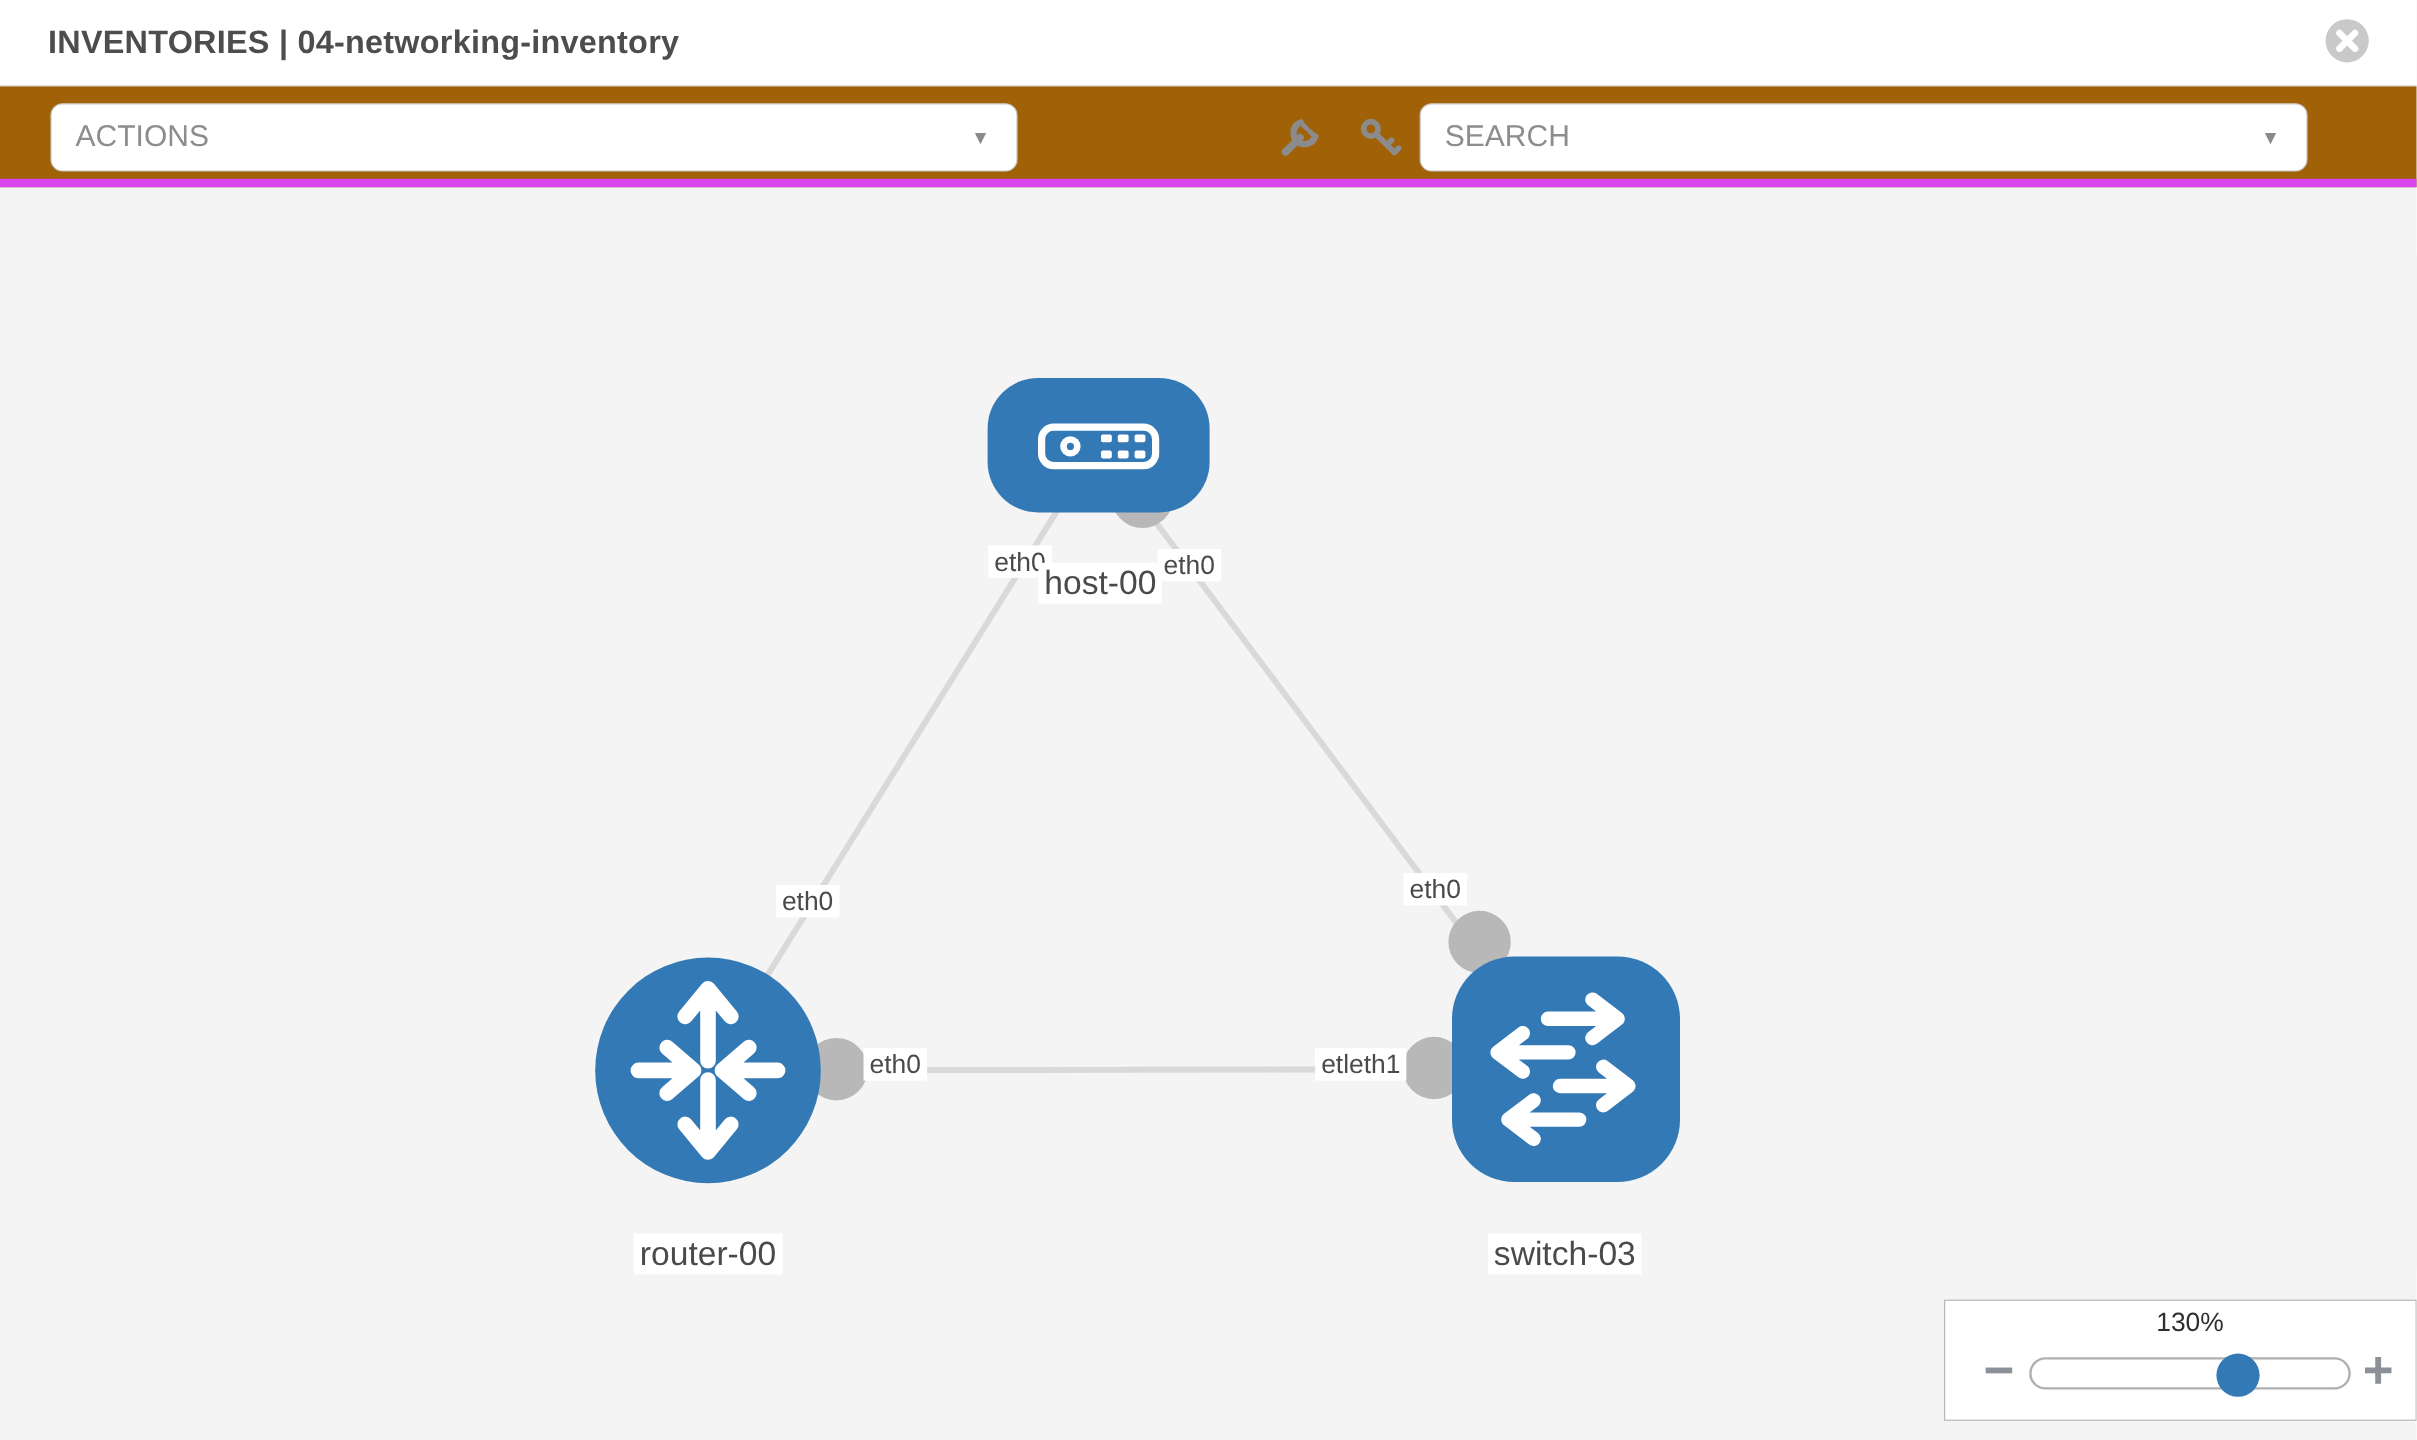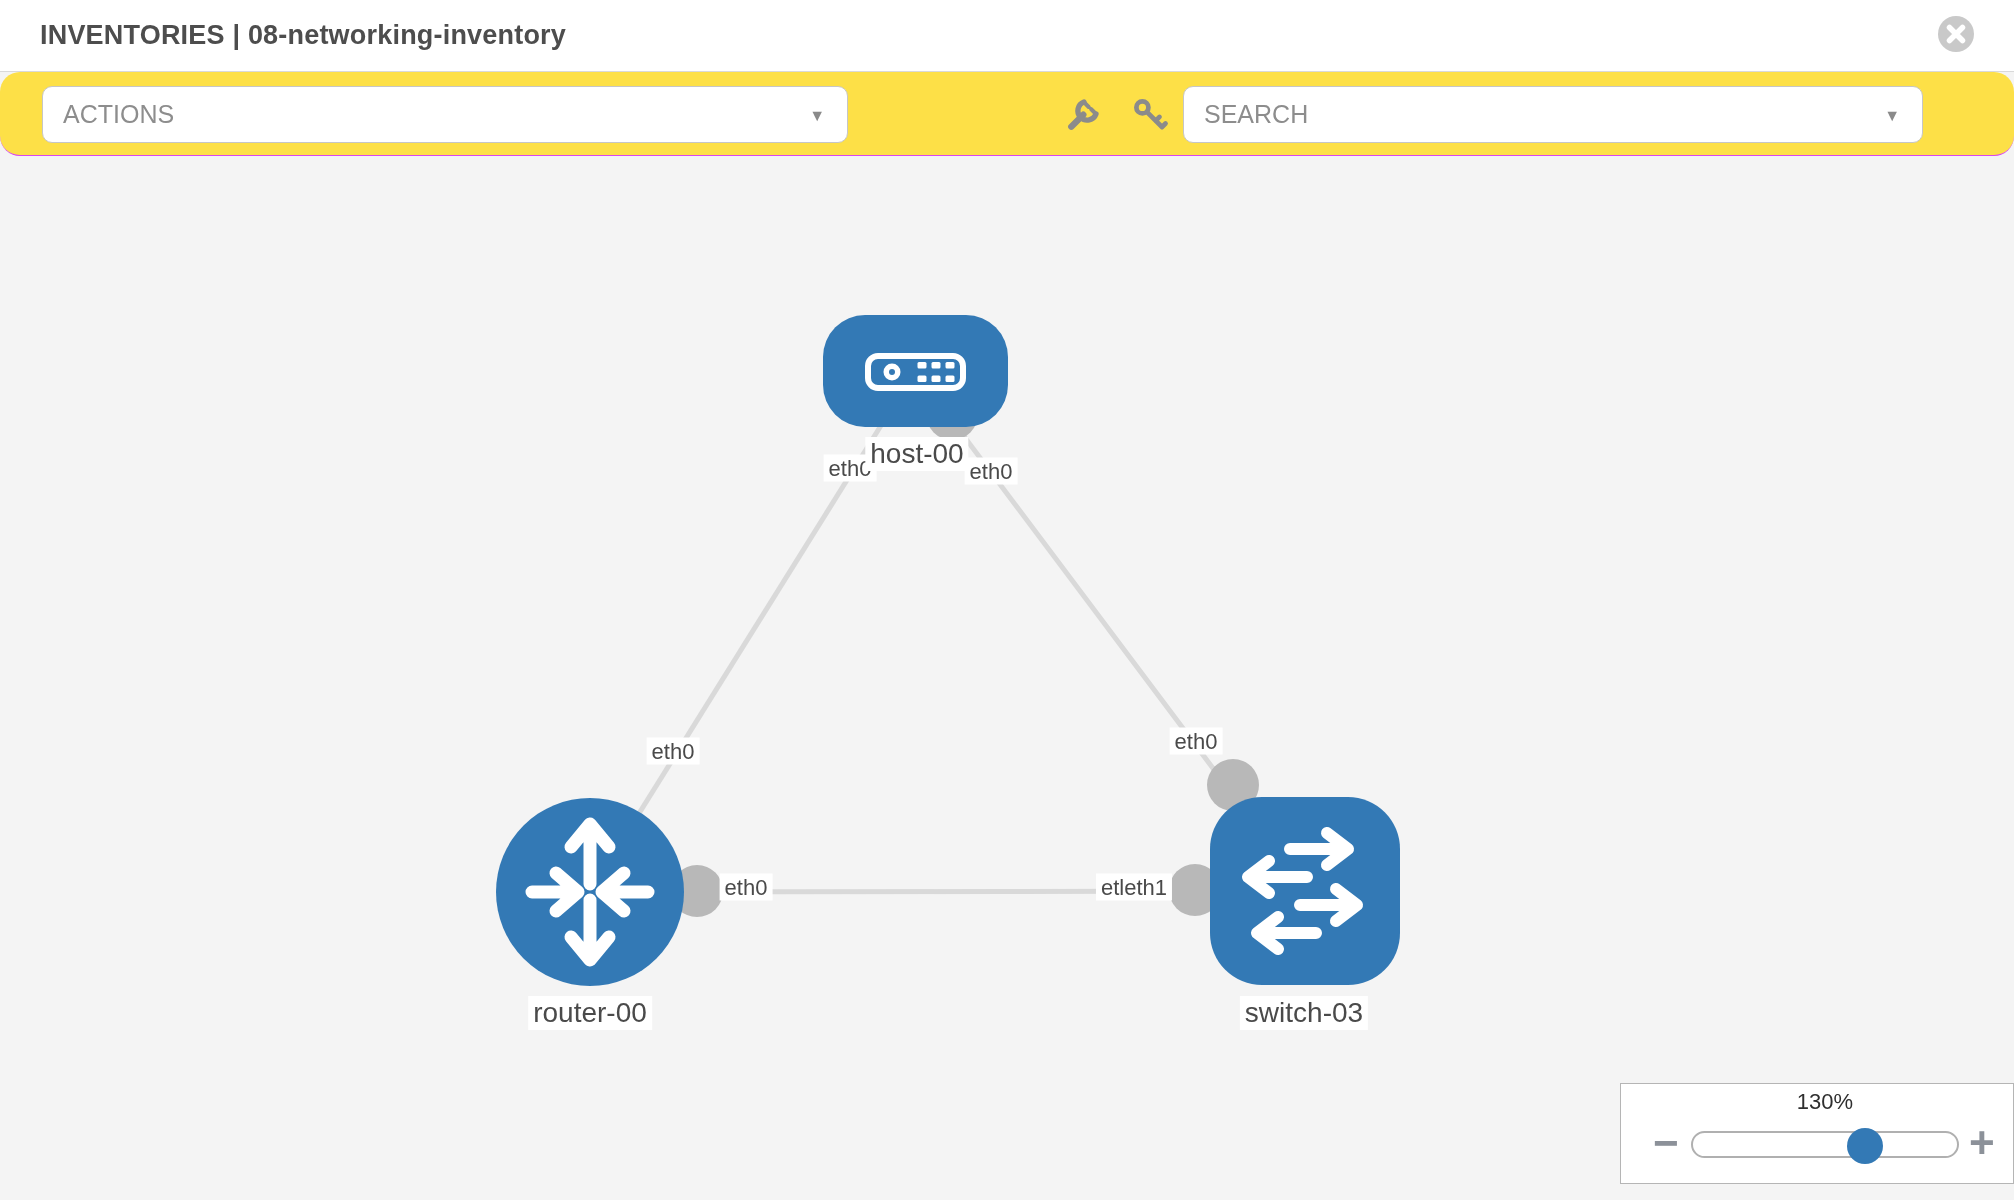--- a/index.html
+++ b/index.html
@@ -10,39 +10,39 @@
 
   
   .header { position:absolute; top:0; left:0; right:0; height:72px; background:#fff;
             border-bottom:1px solid #d9d9d9; z-index:10; }
   .title { position:absolute; left:40px; top:0; line-height:71px; font-size:27px;
            font-weight:700; color:#4d4d4d; letter-spacing:.2px; }
   .close-btn { position:absolute; left:1937px; top:15px; width:38px; height:38px;
                border:none; background:none; cursor:pointer; }
 
   
-  .toolbar { position:absolute; top:72px; left:0; right:0; height:84px; background:#fde047;
-             border-bottom:1px solid #d946ef; z-index:10;border-radius:20px; }
+  .toolbar { position:absolute; top:72px; left:0; right:0; height:84px; background:#a16207;
+             border-bottom:7px solid #d946ef; z-index:10; }
   .select { position:absolute; top:14px; height:57px; background:#fff;
             border:1px solid #c6c6c6; border-radius:10px; color:#8d8d8d;
             font-size:25px; line-height:55px; padding:0 20px; cursor:pointer; }
   .select .caret { position:absolute; right:22px; top:1px; font-size:16px; color:#8a8a8a; }
   .select-actions { left:42px; width:806px; }
   .select-search  { left:1183px; width:740px; }
   .tool-btn { position:absolute; top:24px; width:38px; height:38px; border:none;
               background:none; padding:0; cursor:pointer; }
   .tool-wrench { left:1064px; }
   .tool-key    { left:1131px; }
 
   
   svg.graph { position:absolute; top:0; left:0; z-index:1; }
   .chip { position:absolute; transform:translate(-50%,-50%); background:#fff;
           color:#4a4a4a; z-index:2; white-space:nowrap; padding:0 5px; }
   .chip.if   { font-size:22px; line-height:27px; }
-  .chip.node-label { font-size:28px; line-height:34px; }
+  .chip.node-label { font-size:28px; line-height:34px;margin-top:32px; }
 
   
   .zoom-panel { position:absolute; left:1620px; top:1083px; width:394px; height:101px;
                 background:#fff; border:1px solid #b5b5b5; z-index:5; }
   .zoom-level { position:absolute; left:70px; top:5px; width:268px; text-align:center;
                 font-size:22px; color:#2f2f2f; }
   .zoom-minus, .zoom-plus { position:absolute; font-size:44px; font-weight:700;
                 color:#8c9199; line-height:42px; border:none; background:none; cursor:pointer; }
   .zoom-minus { left:32px; top:38px; }
   .zoom-plus  { left:348px; top:38px; }
@@ -111,21 +111,21 @@
   <span class="chip node-label" style="left:917px; top:454px;">host-00</span>
   <span class="chip if" style="left:991px;  top:471px;">eth0</span>
   <span class="chip if" style="left:673px;  top:751px;">eth0</span>
   <span class="chip if" style="left:746px;  top:887px;">eth0</span>
   <span class="chip if" style="left:1134px; top:887px;">etleth1</span>
   <span class="chip if" style="left:1196px; top:741px;">eth0</span>
   <span class="chip node-label" style="left:590px;  top:1013px;text-align:center;">router-00</span>
   <span class="chip node-label" style="left:1304px; top:1013px;">switch-03</span>
 
   <div class="header">
-    <h1 class="title">INVENTORIES | 08-networking-inventory</h1>
+    <h1 class="title">INVENTORIES | 04-networking-inventory</h1>
     <button class="close-btn">
       <svg width="38" height="38" viewBox="0 0 38 38">
         <circle cx="19" cy="19" r="18" fill="#c9c9c9"></circle>
         <path d="M12.5 12.5 L25.5 25.5 M25.5 12.5 L12.5 25.5" stroke="#fff" stroke-width="5.5" stroke-linecap="round"></path>
       </svg>
     </button>
   </div>
 
   <div class="toolbar">
     <div class="select select-actions">

